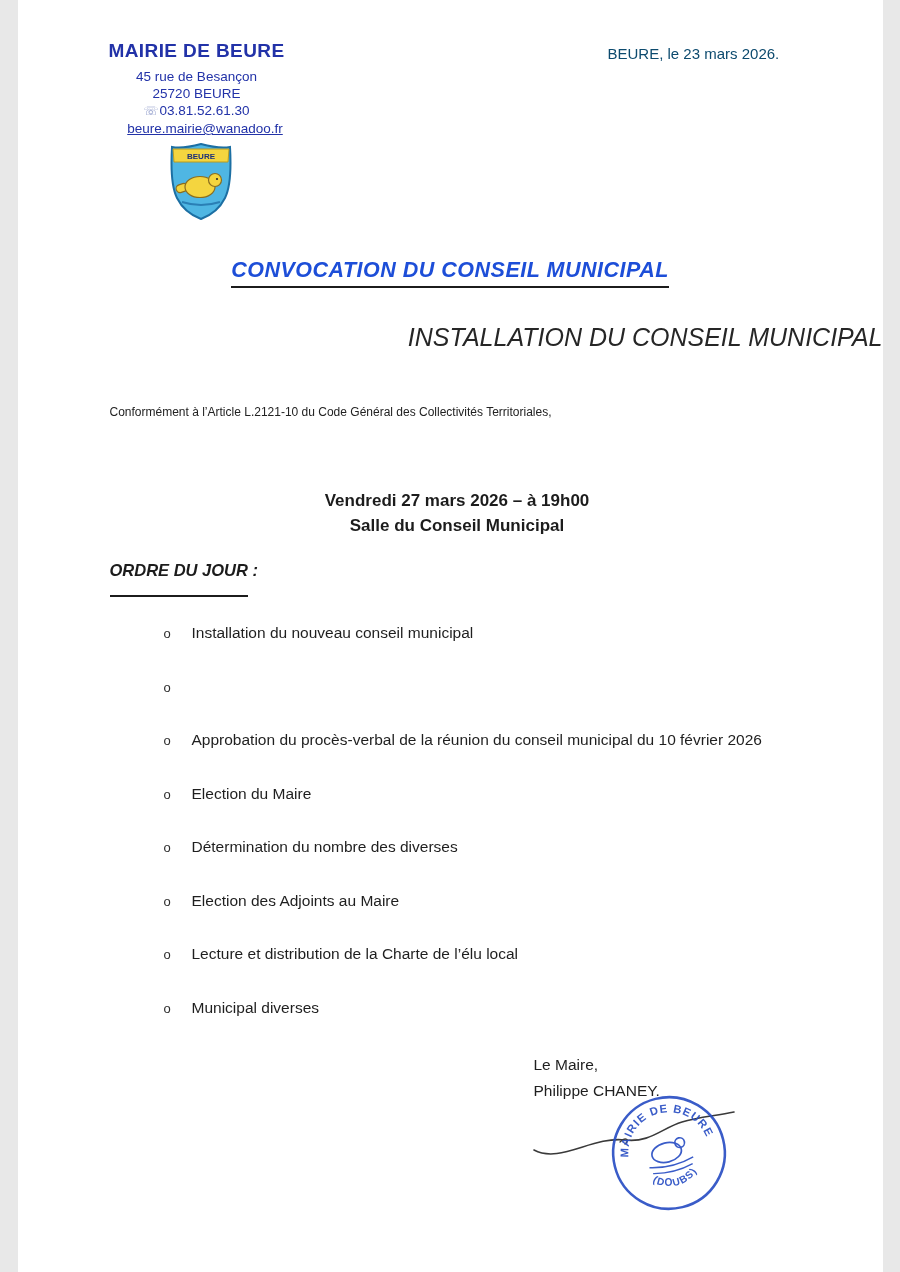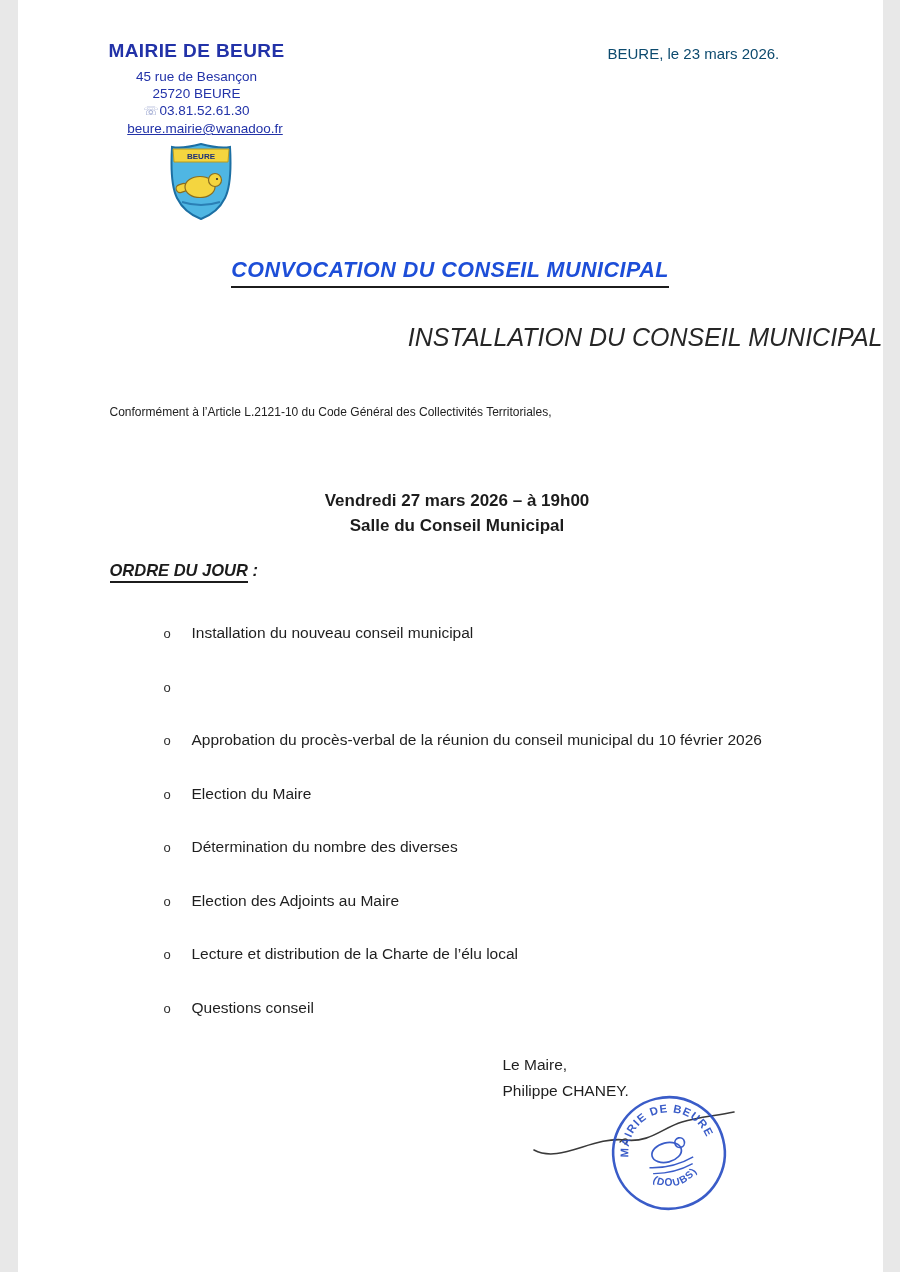--- a/index.html
+++ b/index.html
@@ -116,21 +116,21 @@
     position: absolute;
     left: 92px;
     top: 561px;
     font-size: 16.5px;
     font-weight: bold;
     font-style: italic;
     color: #1c1c1c;
   }
   .ordre-u {
     border-bottom: 2px solid #1c1c1c;
-    padding-bottom: 2px;
+    padding-bottom: 16px;
   }
   .agenda {
     position: absolute;
     left: 146px;
     top: 623px;
     margin: 0;
     padding: 0;
     list-style: none;
     width: 680px;
   }
@@ -146,21 +146,21 @@
     width: 28px;
     flex: 0 0 28px;
     font-size: 13px;
     color: #2e2e2e;
     padding-top: 1px;
   }
 
   
   .sig {
     position: absolute;
-    left: 485px;
+    left: 516px;
     top: 1052px;
     font-size: 15.5px;
     line-height: 26px;
     color: #1f1f1f;
   }
   .signature-swoosh {
     position: absolute;
     left: 512px;
     top: 1106px;
   }
@@ -254,21 +254,21 @@
     <li>
       <span class="bullet">o</span>
       <span>Election des Adjoints au Maire</span>
     </li>
     <li>
       <span class="bullet">o</span>
       <span>Lecture et distribution de la Charte de l’élu local</span>
     </li>
     <li>
       <span class="bullet">o</span>
-      <span>Questions conseil</span>
+      <span>Municipal diverses</span>
     </li>
   </ul>
 
   <div class="sig">
     <div>Le Maire,</div>
     <div>Philippe CHANEY.</div>
   </div>
 
   <svg class="signature-swoosh" width="210" height="70" viewBox="0 0 210 70">
     <path d="M 4,44 C 30,58 62,30 95,34 C 120,37 132,22 152,16 C 168,11 185,10 204,6" fill="none" stroke="#3a3a3a" stroke-width="1.6" stroke-linecap="round"></path>

